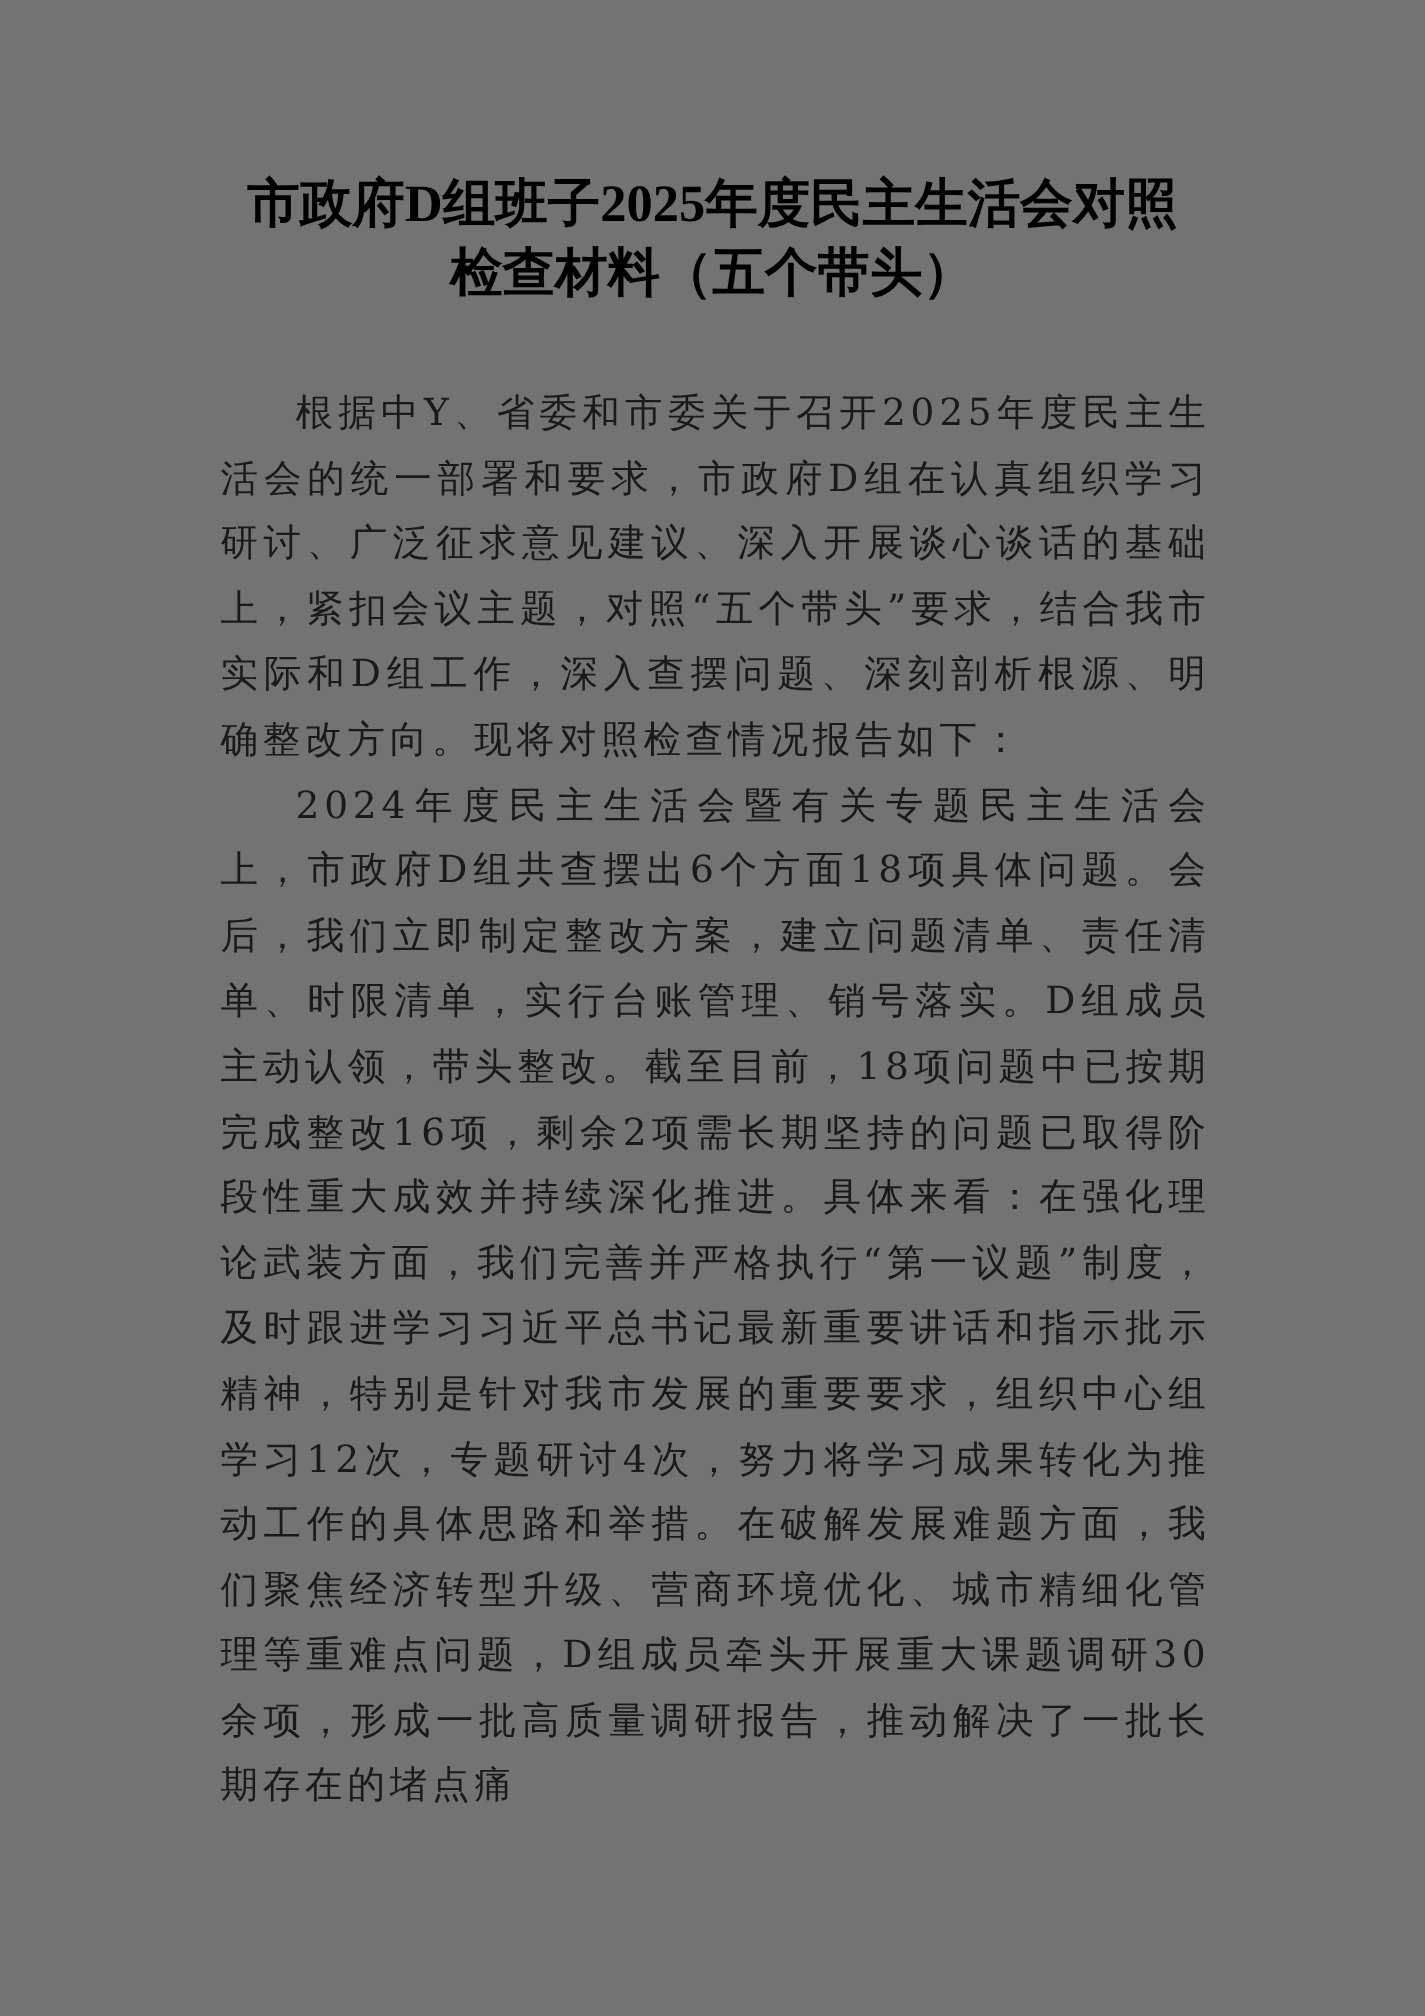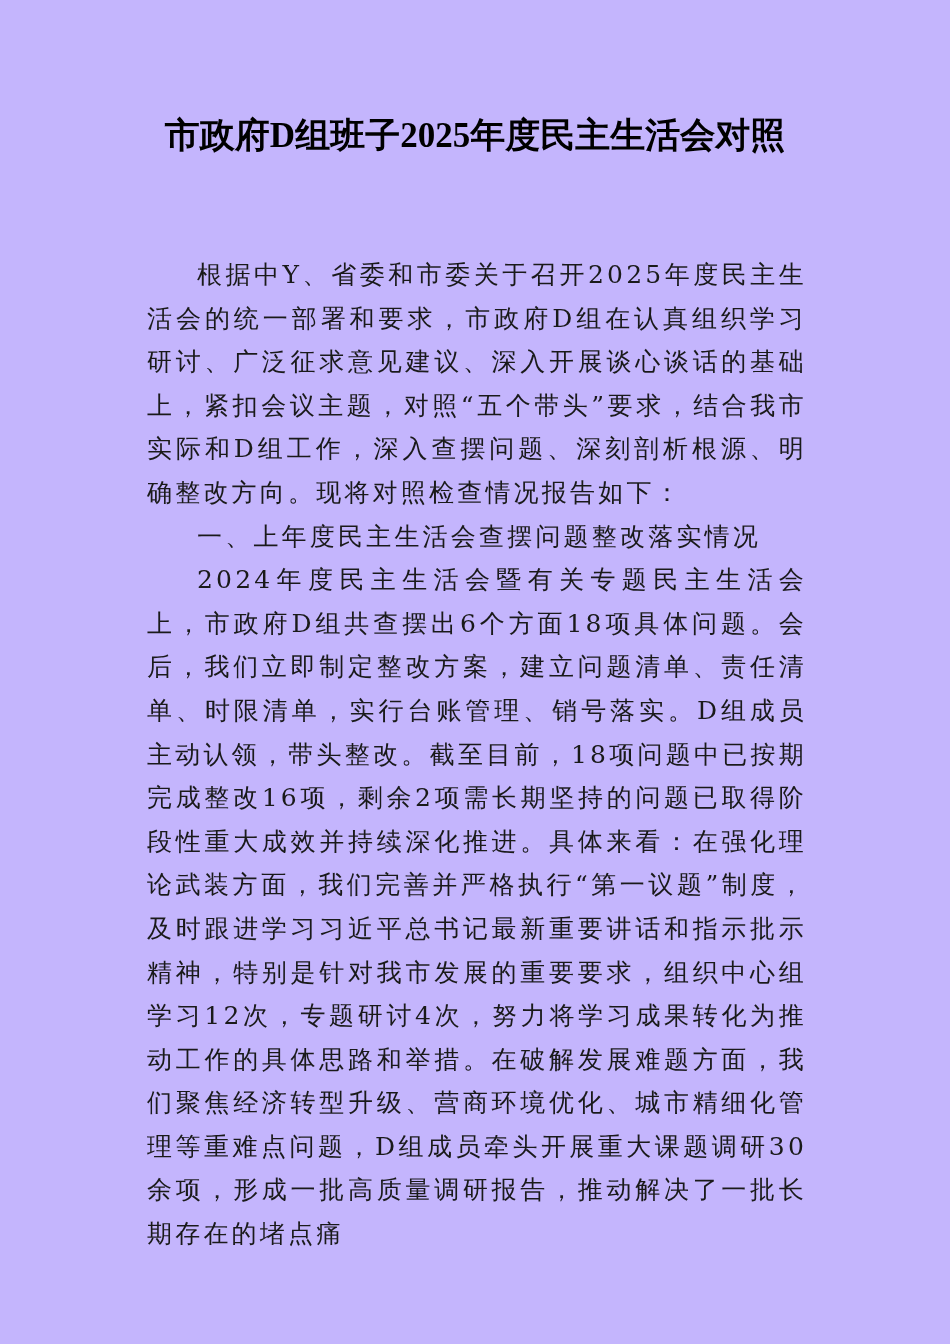--- a/index.html
+++ b/index.html
@@ -14,21 +14,21 @@
     overflow: hidden;
     font-family: "DejaVu Serif", "Liberation Serif", serif;
     color: #111111;
   }
   .page {
     position: absolute;
     left: 0;
     top: 0;
     width: 950px;
     height: 1344px;
-    background: #c4b5fd;
+    background: #737373;
   }
   .title {
     position: absolute;
     left: 140px;
     top: 113px;
     width: 670px;
     text-align: center;
     font-family: "Liberation Serif", "DejaVu Serif", serif;
     font-weight: bold;
     font-size: 35px;
@@ -62,21 +62,21 @@
     text-indent: 2em;
   }
 </style>
 </head>
 <body>
 
 <div class="page">
 
   <div class="title">
     <span class="line">市政府D组班子2025年度民主生活会对照</span>
+    <span class="line">检查材料（五个带头）</span>
   </div>
 
   <div class="body">
     <p>根据中Y、省委和市委关于召开2025年度民主生活会的统一部署和要求，市政府D组在认真组织学习研讨、广泛征求意见建议、深入开展谈心谈话的基础上，紧扣会议主题，对照“五个带头”要求，结合我市实际和D组工作，深入查摆问题、深刻剖析根源、明确整改方向。现将对照检查情况报告如下：</p>
-    <p class="heading">一、上年度民主生活会查摆问题整改落实情况</p>
     <p>2024年度民主生活会暨有关专题民主生活会上，市政府D组共查摆出6个方面18项具体问题。会后，我们立即制定整改方案，建立问题清单、责任清单、时限清单，实行台账管理、销号落实。D组成员主动认领，带头整改。截至目前，18项问题中已按期完成整改16项，剩余2项需长期坚持的问题已取得阶段性重大成效并持续深化推进。具体来看：在强化理论武装方面，我们完善并严格执行“第一议题”制度，及时跟进学习习近平总书记最新重要讲话和指示批示精神，特别是针对我市发展的重要要求，组织中心组学习12次，专题研讨4次，努力将学习成果转化为推动工作的具体思路和举措。在破解发展难题方面，我们聚焦经济转型升级、营商环境优化、城市精细化管理等重难点问题，D组成员牵头开展重大课题调研30余项，形成一批高质量调研报告，推动解决了一批长期存在的堵点痛</p>
   </div>
 
 </div>
 
 </body></html>

